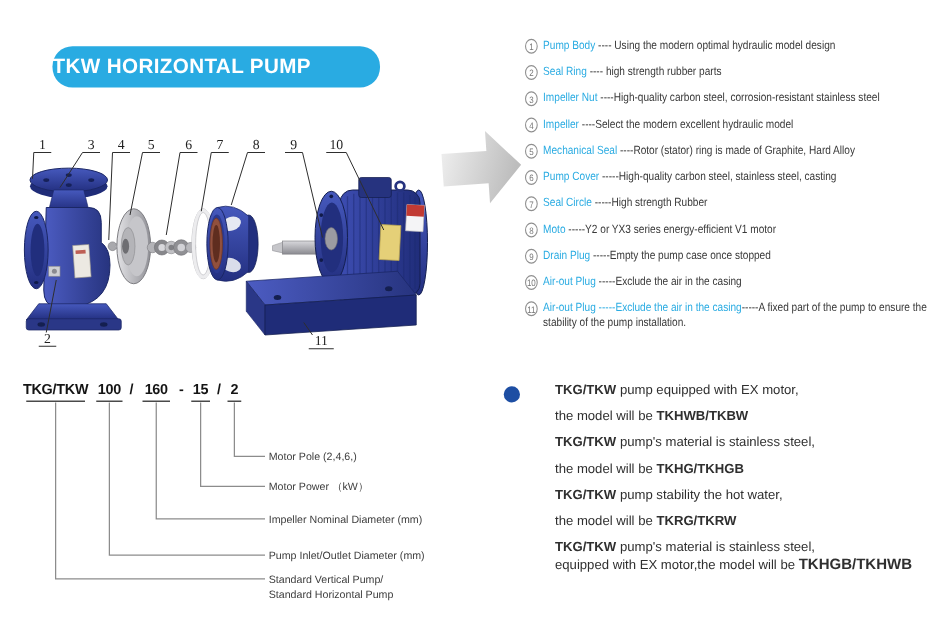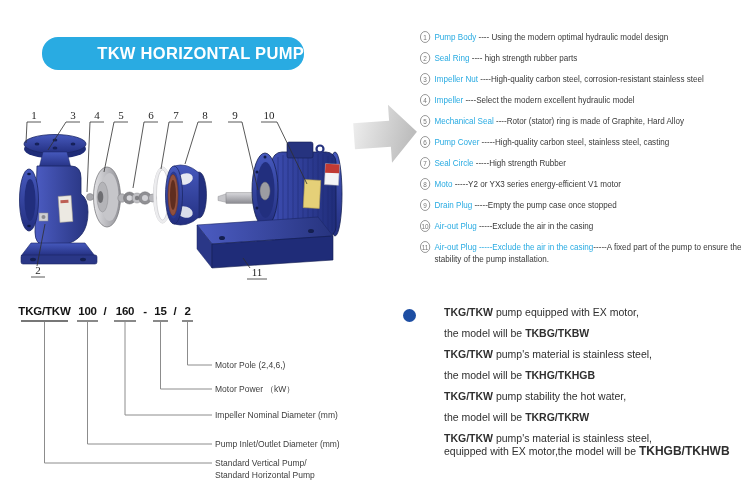--- a/index.html
+++ b/index.html
@@ -1,21 +1,21 @@
 <!DOCTYPE html>
 <html><head>
 <meta charset="utf-8">
 <style>
   html,body{margin:0;padding:0;background:#fff;}
   .page{position:relative;width:756px;height:500px;background:#ffffff;overflow:hidden;
         font-family:"Liberation Sans","DejaVu Sans",sans-serif;}
 
   
   .banner{position:absolute;left:42px;top:37px;width:262px;height:33px;background:#29abe2;
-          border-radius:16px;display:flex;align-items:center;justify-content:flex-end;}
+          border-radius:16px;display:flex;align-items:center;justify-content:flex-start;}
   .banner span{color:#ffffff;font-size:16.5px;font-weight:bold;letter-spacing:.3px;}
 
   
   .pump-svg{position:absolute;left:15px;top:100px;}
   .model-svg{position:absolute;left:15px;top:295px;}
   .arrow-svg{position:absolute;left:350px;top:98px;transform:rotate(-4deg);}
 
   .pnum{font-family:"Liberation Serif","DejaVu Serif",serif;font-size:11px;fill:#1f1f1f;}
   .numline{stroke:#2e2e2e;stroke-width:.8;fill:none;}
   .mtoken{font-size:11.5px;font-weight:bold;fill:#141414;letter-spacing:-.2px;}
@@ -260,21 +260,21 @@
       </div>
       <div class="pitem wrap">
         <span class="pbadge">11</span>
         <span class="ptext"><span class="pname">Air-out Plug -----Exclude the air in the casing</span><span class="pdesc">-----A fixed part of the pump to ensure the stability of the pump installation.</span></span>
       </div>
     </div>
 
   <span class="exbullet"></span>
   <div class="exnotes" id="exlines">
       <div class="exline"><span class="bold">TKG/TKW</span><span> pump equipped with EX motor,</span></div>
-      <div class="exline"><span>the model will be </span><span class="bold">TKBG/TKBW</span></div>
+      <div class="exline"><span>the model will be </span><span class="bold">TKHWB/TKBW</span></div>
       <div class="exline"><span class="bold">TKG/TKW</span><span> pump's material is stainless steel,</span></div>
       <div class="exline"><span>the model will be </span><span class="bold">TKHG/TKHGB</span></div>
       <div class="exline"><span class="bold">TKG/TKW</span><span> pump stability the hot water,</span></div>
       <div class="exline"><span>the model will be </span><span class="bold">TKRG/TKRW</span></div>
       <div class="exline tight"><span class="bold">TKG/TKW</span><span> pump's material is stainless steel,</span></div>
       <div class="exline"><span>equipped with EX motor,the model will be </span><span class="bold big">TKHGB/TKHWB</span></div>
     </div>
 
   <svg class="model-svg" width="340" height="200" viewBox="0 0 340 200">
     <g>

